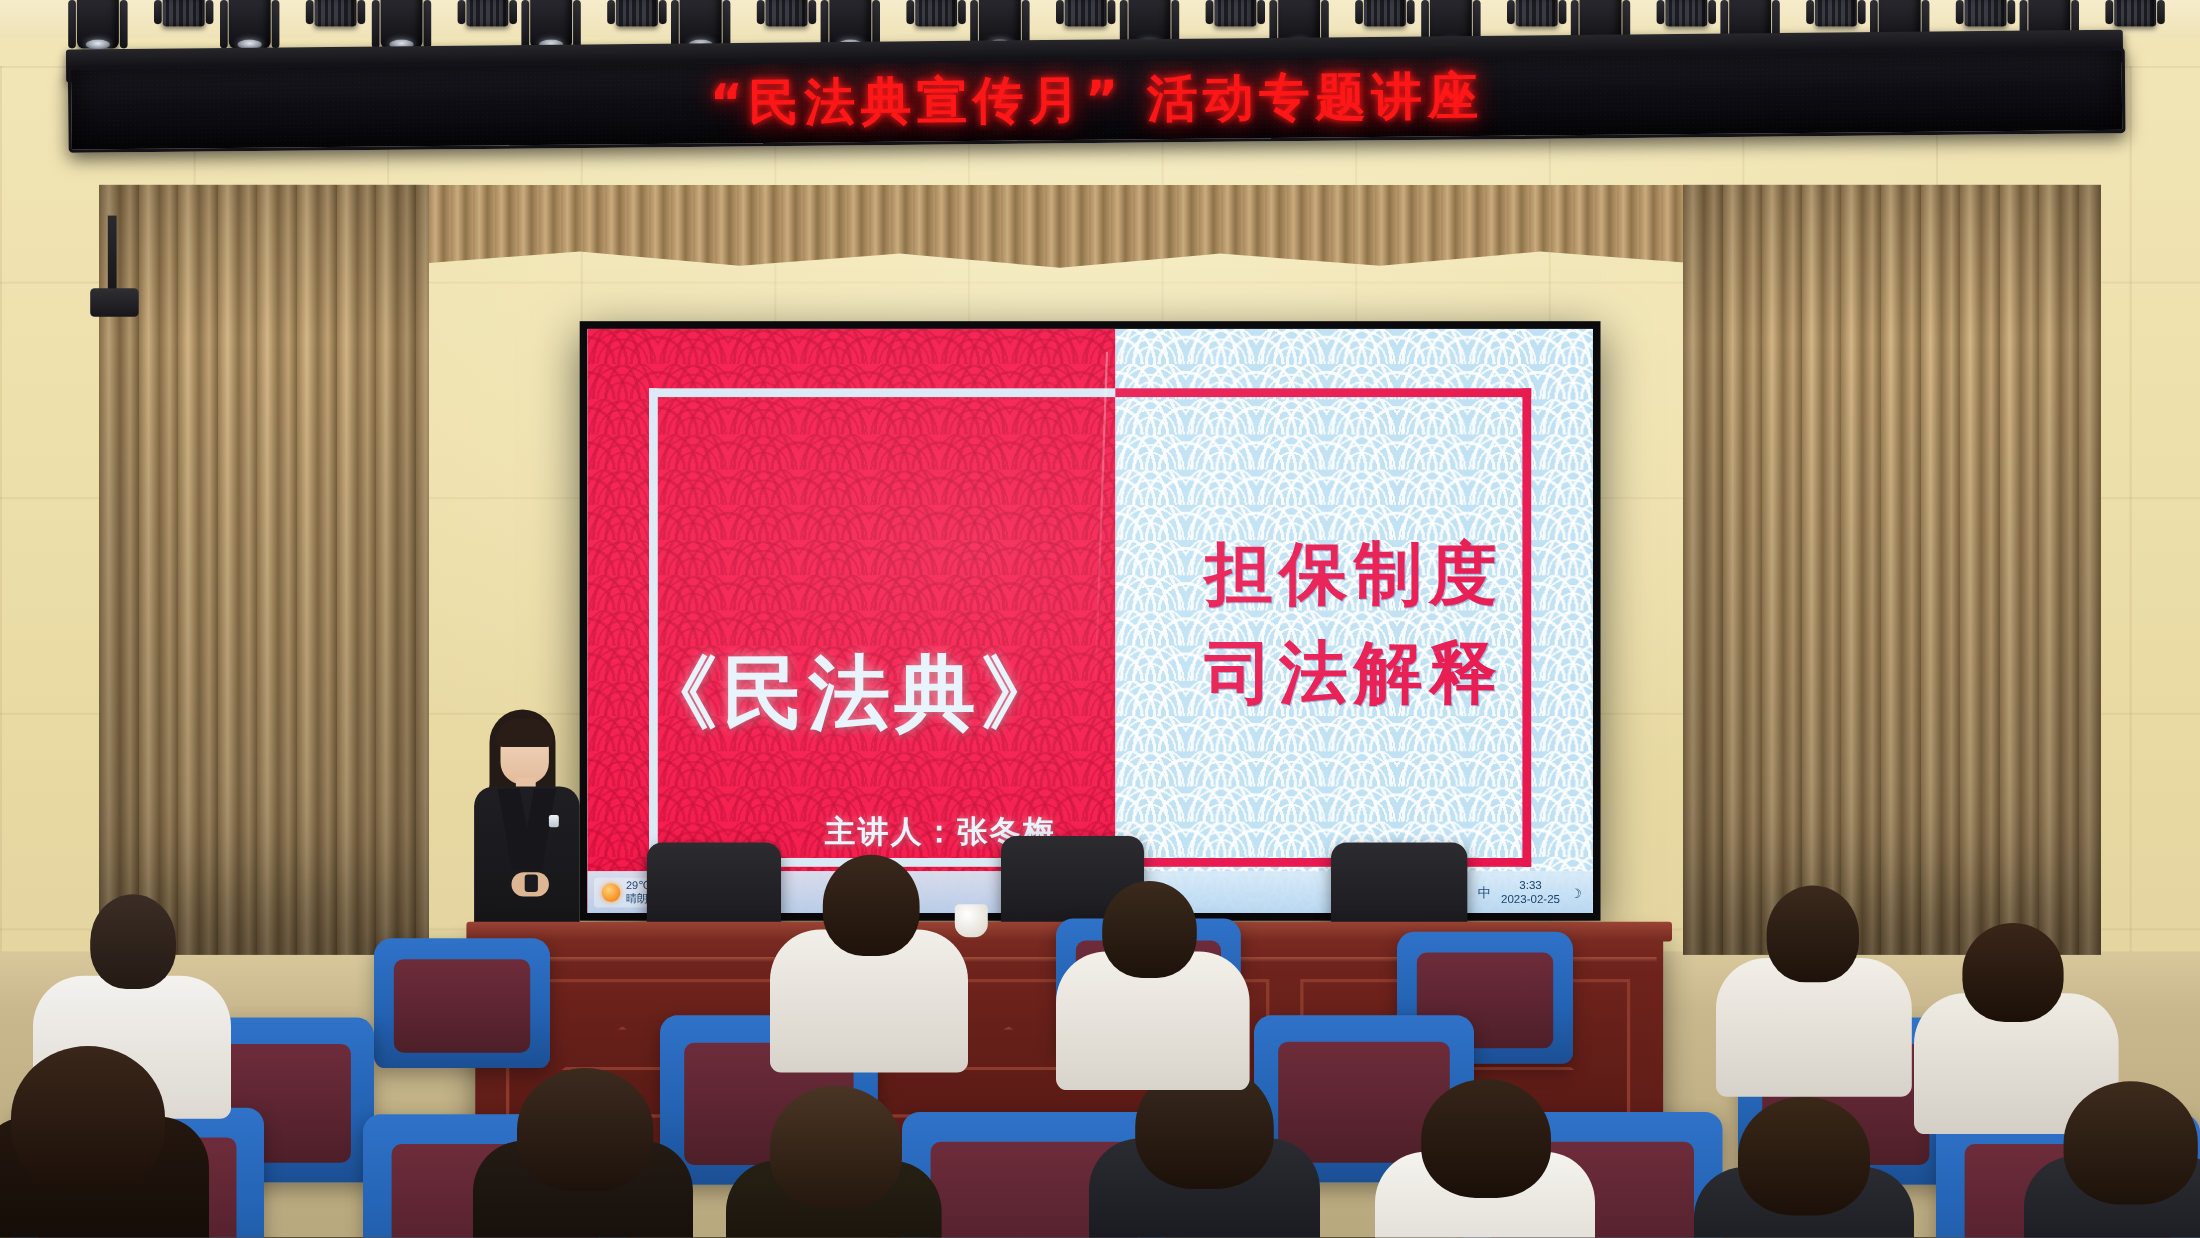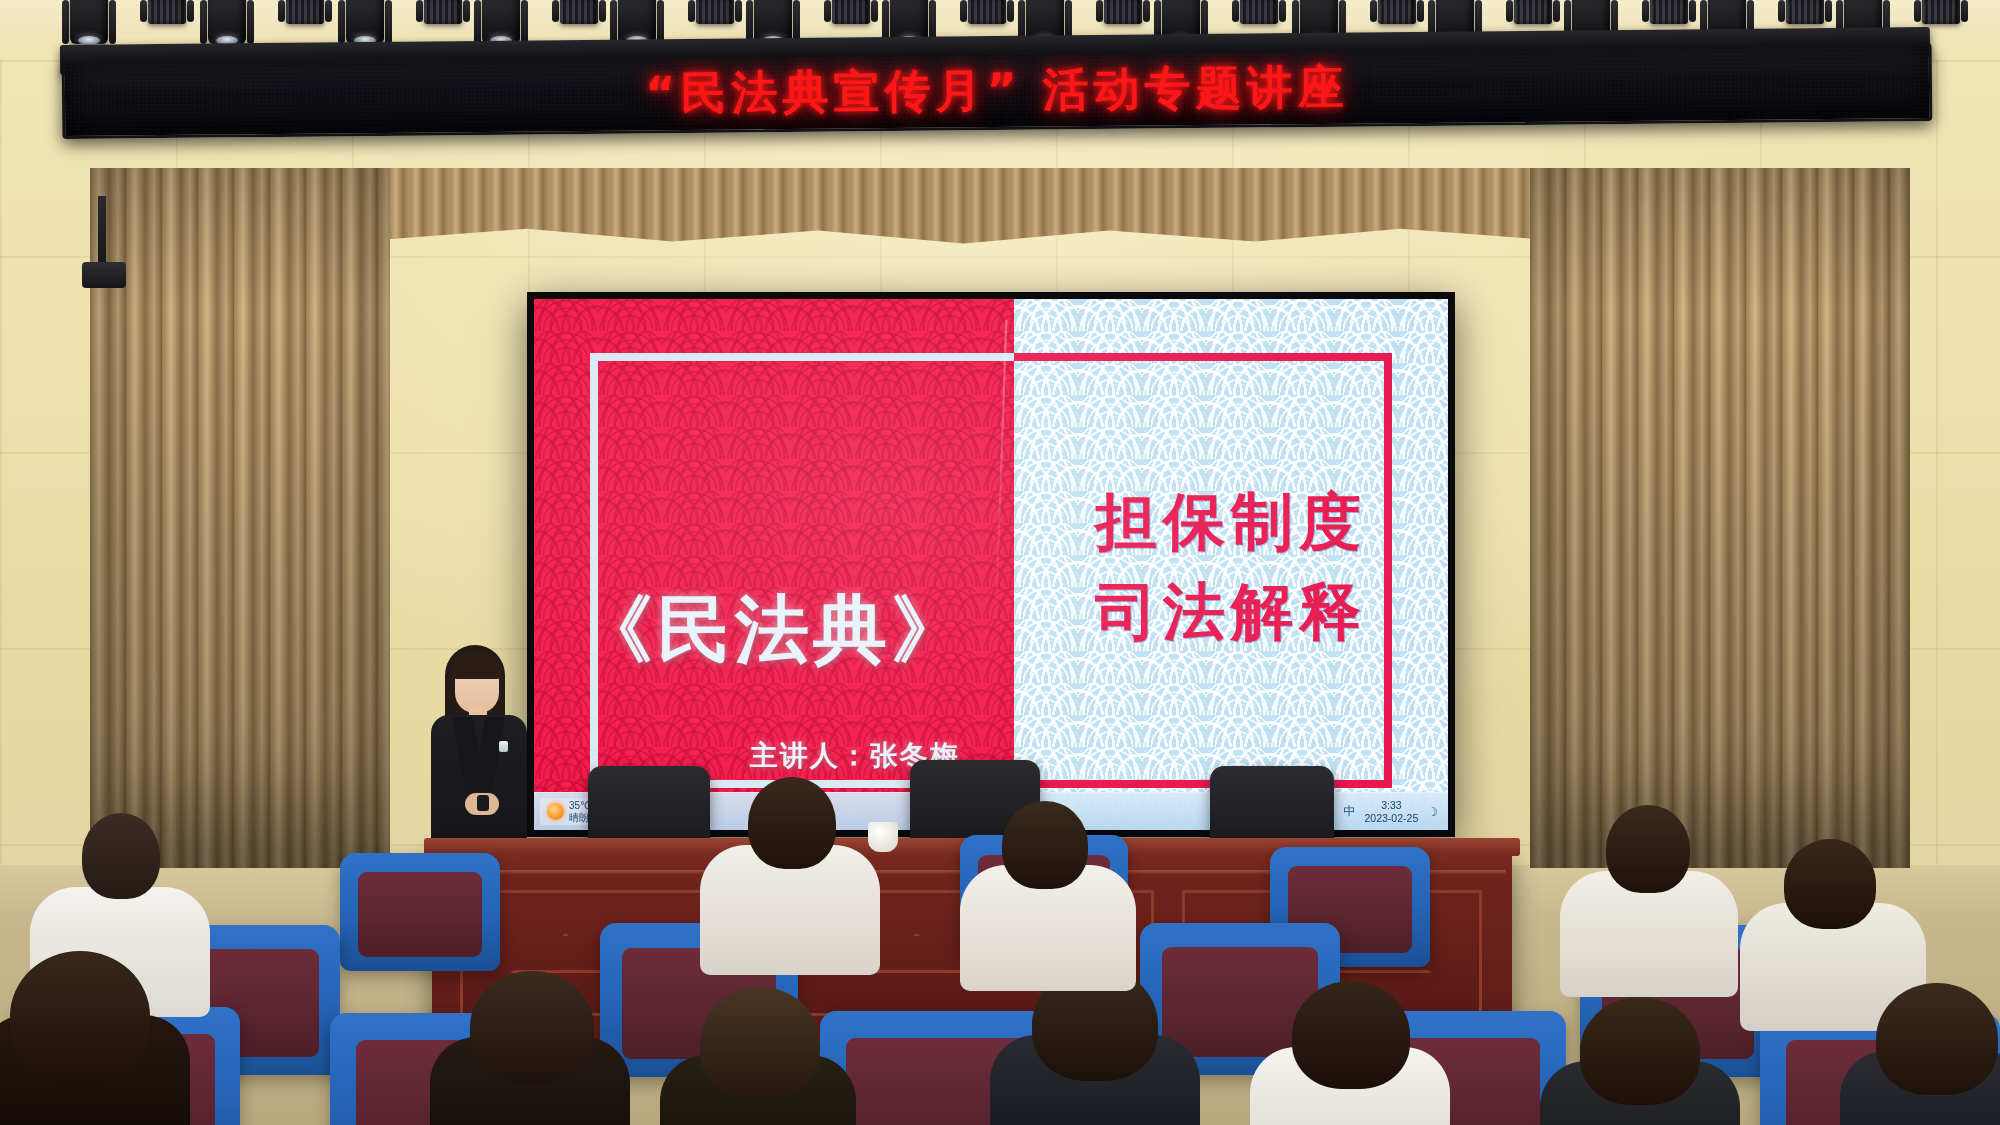--- a/index.html
+++ b/index.html
@@ -552,21 +552,21 @@
       </div>
 
       <div class="screen-crease"></div>
       <div class="screen-glow"></div>
 
       <div class="taskbar">
         <div class="tb-left">
           <div class="tb-weather">
             <div class="sun-icon"></div>
             <div class="tb-wtext">
-              <div>35℃</div>
+              <div>29℃</div>
               <div>晴朗</div>
             </div>
           </div>
           <div class="tb-apps">
             <div class="tb-app folder"></div>
             <div class="tb-app media"></div>
             <div class="tb-app browser"></div>
           </div>
         </div>
         <div class="tb-right">

